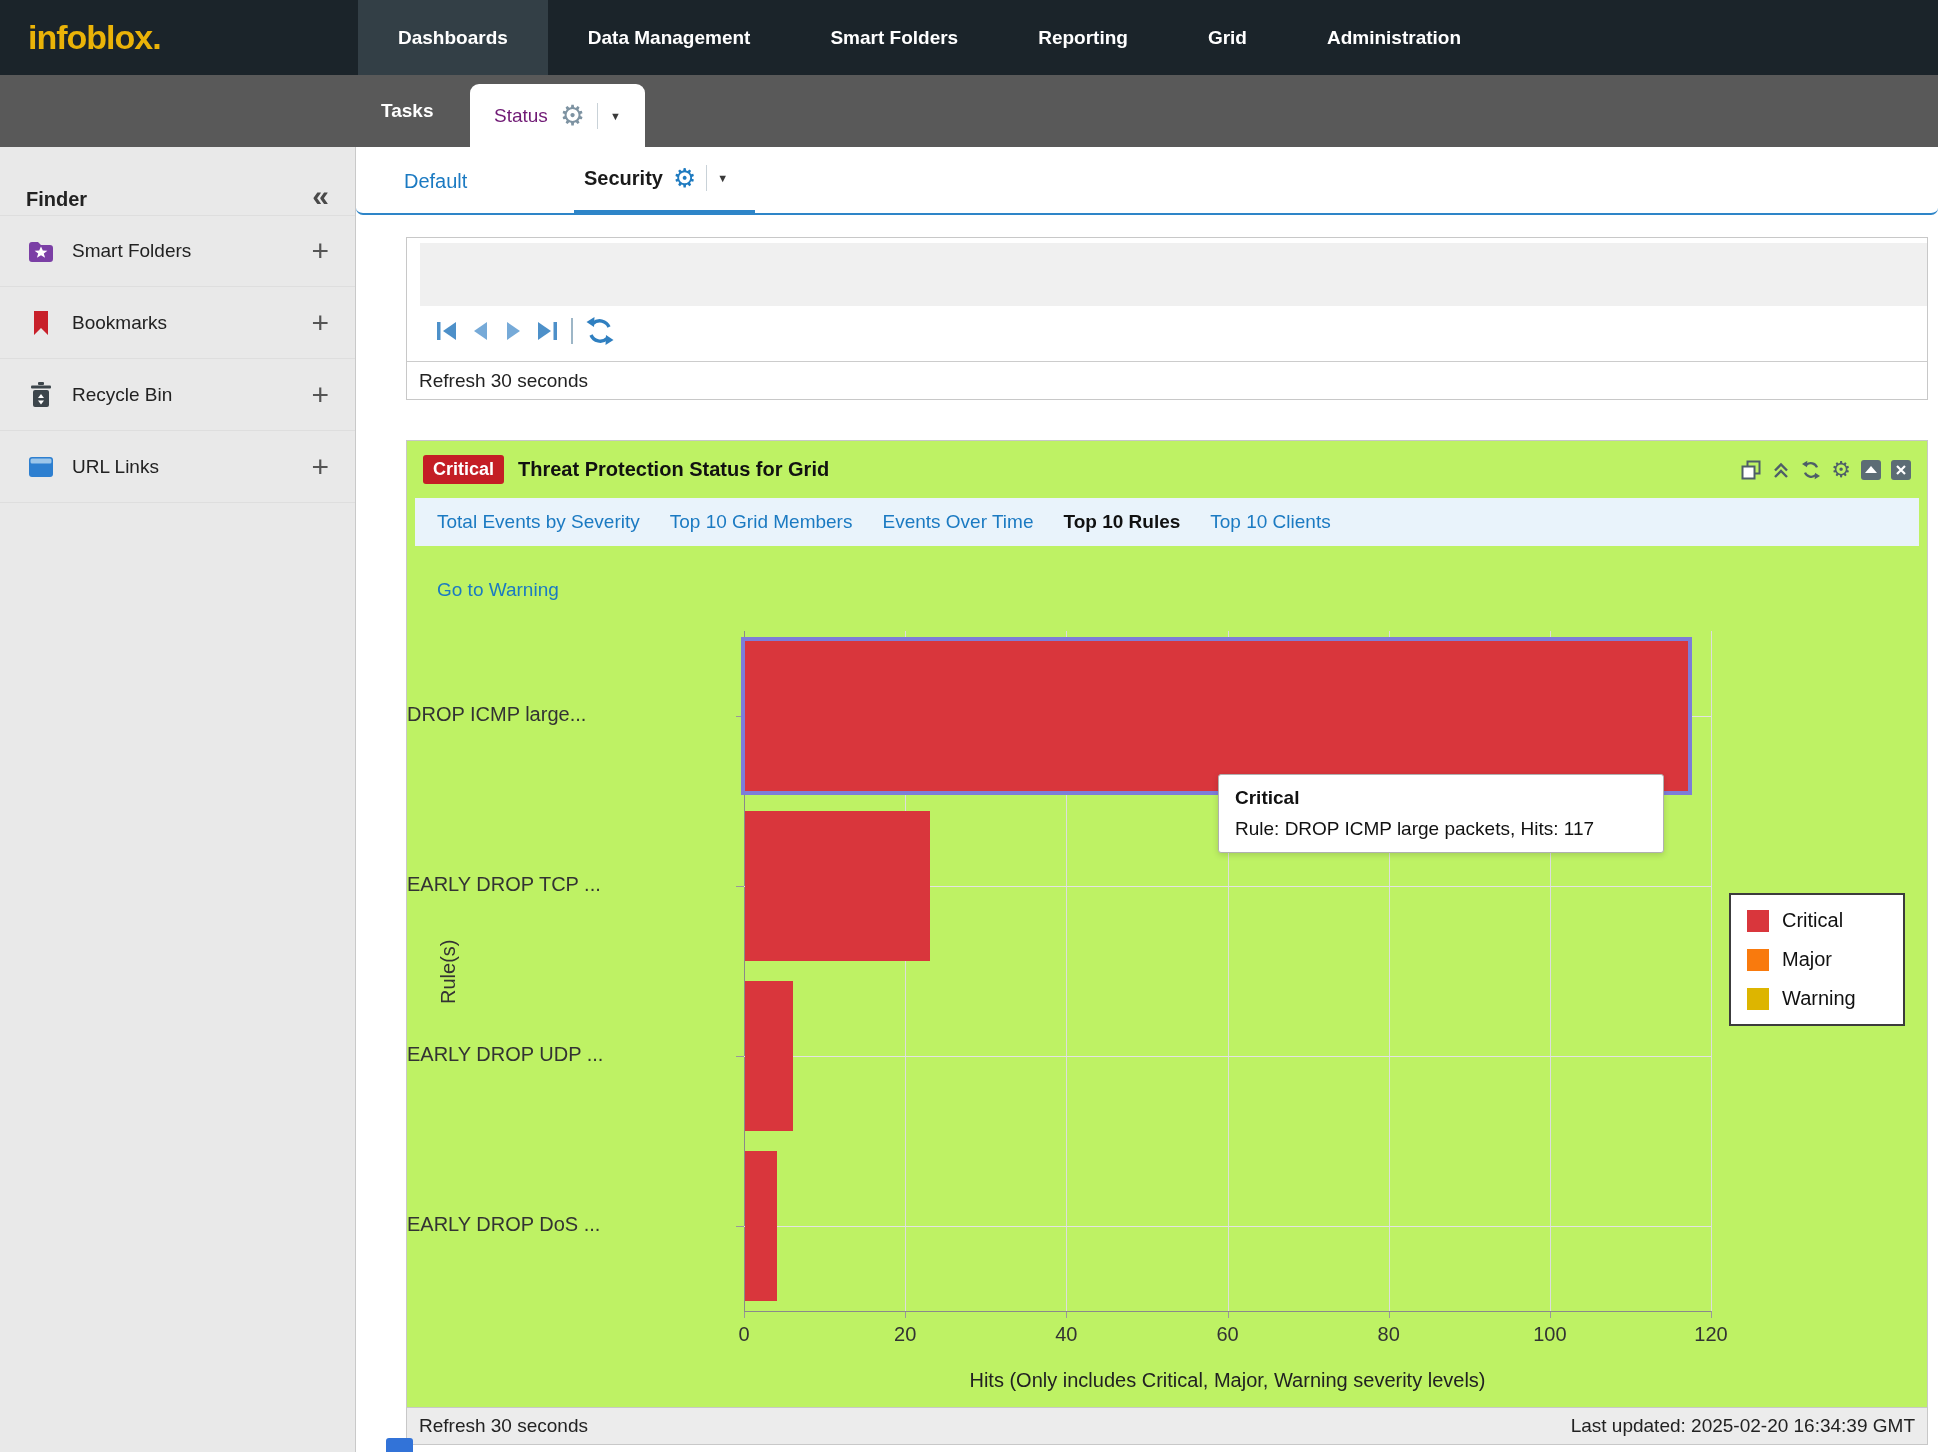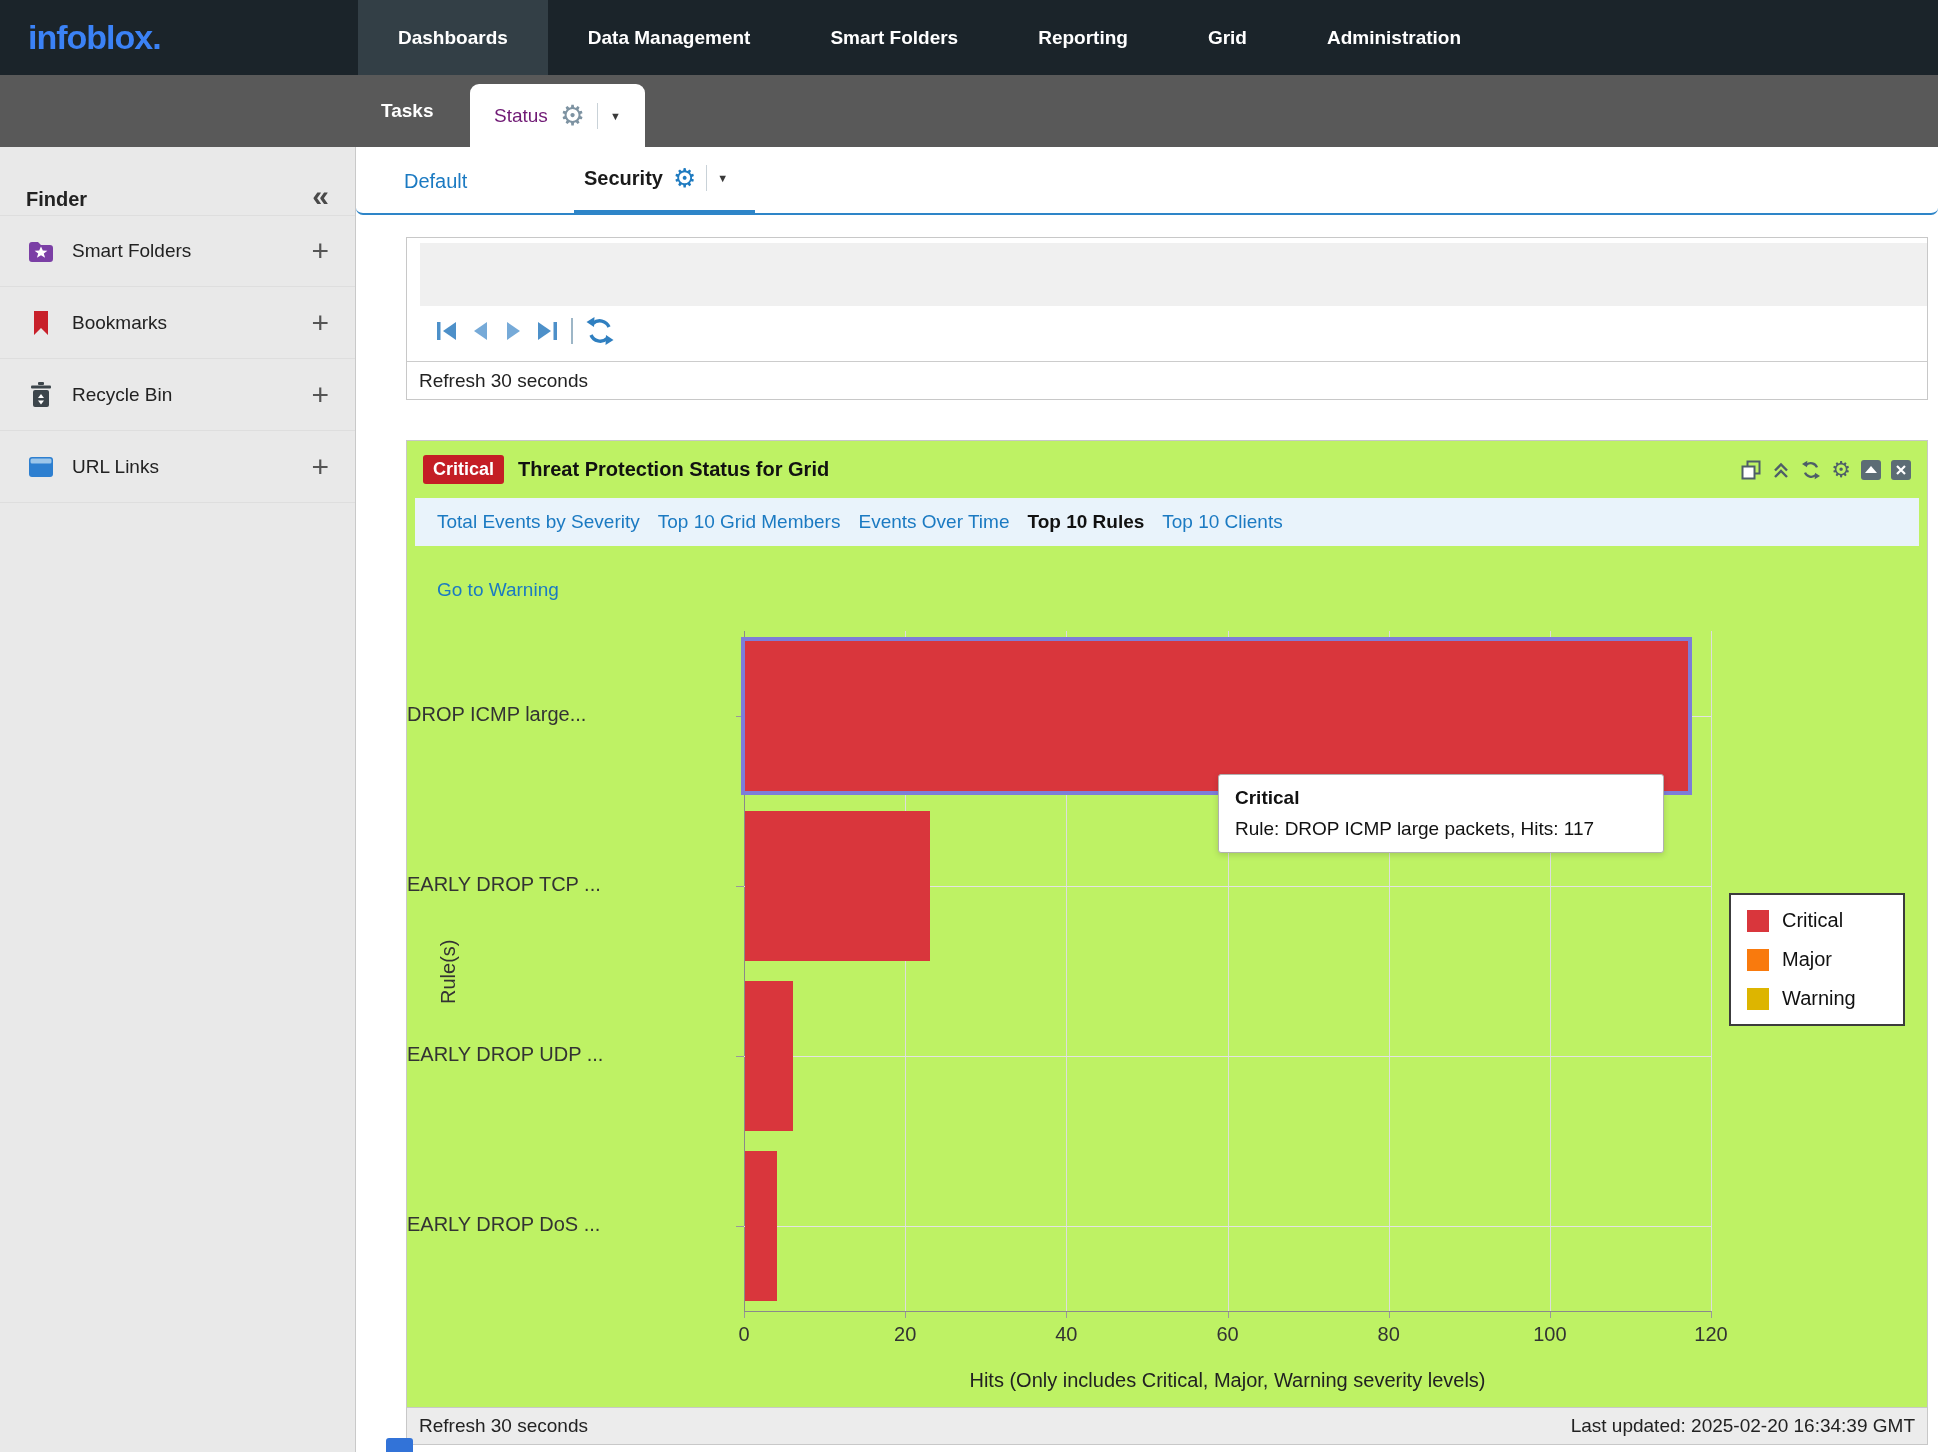--- a/index.html
+++ b/index.html
@@ -1,21 +1,21 @@
 <!DOCTYPE html>
 <html><head>
 <meta charset="utf-8">
 <style>
   * { margin:0; padding:0; box-sizing:border-box; }
   html,body { width:1938px; height:1452px; overflow:hidden; }
   body { position:relative; background:#fff; font-family:"Liberation Sans", sans-serif; color:#222; }
 
   
   .topnav { position:absolute; left:0; top:0; width:1938px; height:75px; background:#1b242a; display:flex; align-items:stretch; }
-  .logo { display:flex; align-items:center; padding-left:28px; width:210px; color:#3b82f6; font-size:34px; font-weight:bold; letter-spacing:-1px; }
+  .logo { display:flex; align-items:center; padding-left:28px; width:210px; color:#eab308; font-size:34px; font-weight:bold; letter-spacing:-1px; }
   .nav-items { display:flex; margin-left:148px; }
   .nav-item { display:flex; align-items:center; padding:0 40px; color:#fff; font-size:19px; font-weight:bold; cursor:pointer; }
   .nav-item.active { background:#333f46; }
 
   
   .subnav { position:absolute; left:0; top:75px; width:1938px; height:72px; background:#595959; }
   .tasks-tab { position:absolute; left:381px; top:0; height:72px; display:flex; align-items:center; color:#fff; font-size:19px; font-weight:bold; }
   .status-tab { position:absolute; left:470px; top:9px; height:63px; background:#fff; border-radius:9px 9px 0 0; display:flex; align-items:center; padding:0 24px; gap:12px; }
   .status-tab .label { font-size:19px; font-weight:normal; color:#701a75; }
   .gear { line-height:1; }
@@ -52,21 +52,21 @@
   .pager-sep { width:2px; height:26px; background:#9db6c7; }
   .panel-footer { position:absolute; left:0; right:0; bottom:0; height:38px; border-top:1px solid #ccc; background:#fff; display:flex; align-items:center; padding:0 12px; font-size:19px; color:#222; }
 
   
   .widget { position:absolute; left:50px; top:293px; width:1522px; height:1005px; border:1px solid #c8c8c8; background:#bef264; }
   .widget-header { position:absolute; left:0; right:0; top:0; height:57px; display:flex; align-items:center; padding:0 16px; gap:14px; }
   .badge { background:#c41e25; color:#fff; font-weight:bold; font-size:18px; padding:4px 10px; border-radius:3px; }
   .widget-title { font-size:20px; font-weight:bold; color:#111; }
   .header-icons { margin-left:auto; display:flex; align-items:center; gap:10px; }
   .hicon { display:flex; align-items:center; cursor:pointer; }
-  .widget-tabs { position:absolute; left:8px; right:8px; top:57px; height:48px; background:#e9f3fb; display:flex; align-items:center; gap:18px; padding:4px 22px; font-size:19px; }
+  .widget-tabs { position:absolute; left:8px; right:8px; top:57px; height:48px; background:#e9f3fb; display:flex; align-items:center; gap:30px; padding:4px 22px; font-size:19px; }
   .wtab { color:#1b7ac2; cursor:pointer; white-space:nowrap; }
   .wtab.active { color:#111; font-weight:bold; }
   .history-link { position:absolute; left:30px; top:138px; font-size:19px; color:#1b7ac2; cursor:pointer; }
 
   
   .chart-layer { position:absolute; left:0; top:0; right:0; bottom:37px; }
   .grid-v { position:absolute; width:1px; background:#ddd; z-index:0; }
   .grid-v.axis { background:#8a8a8a; }
   .grid-h { position:absolute; height:1px; background:#e3e3e3; z-index:0; }
   .tick-x { position:absolute; width:1px; height:7px; background:#999; }

